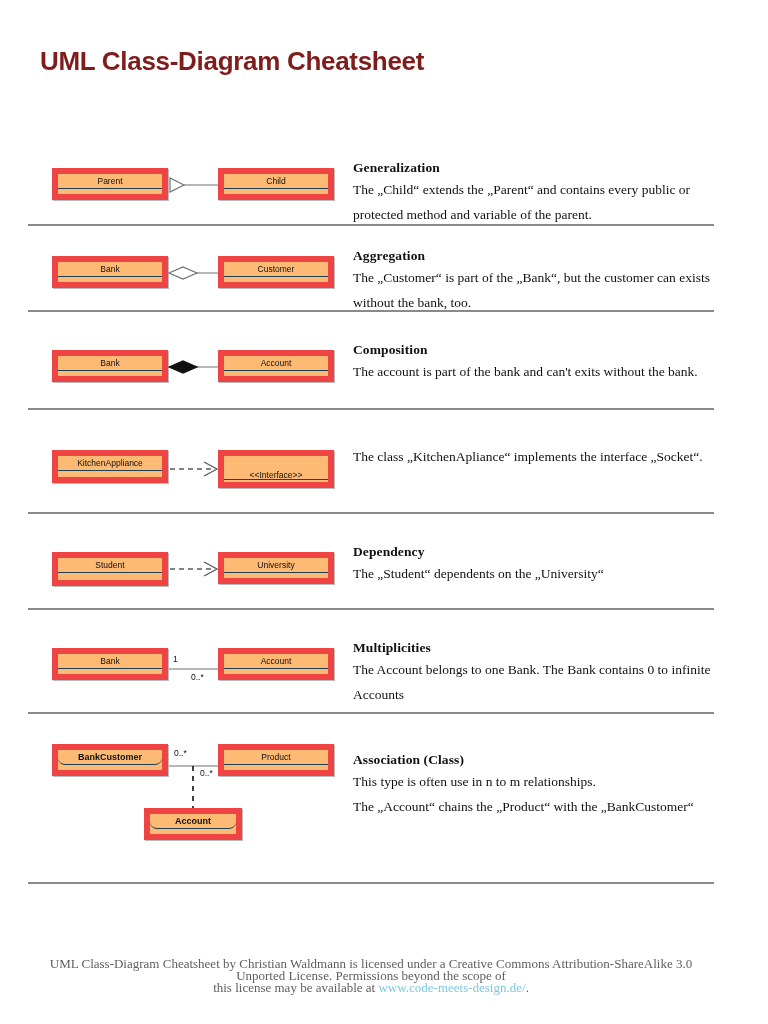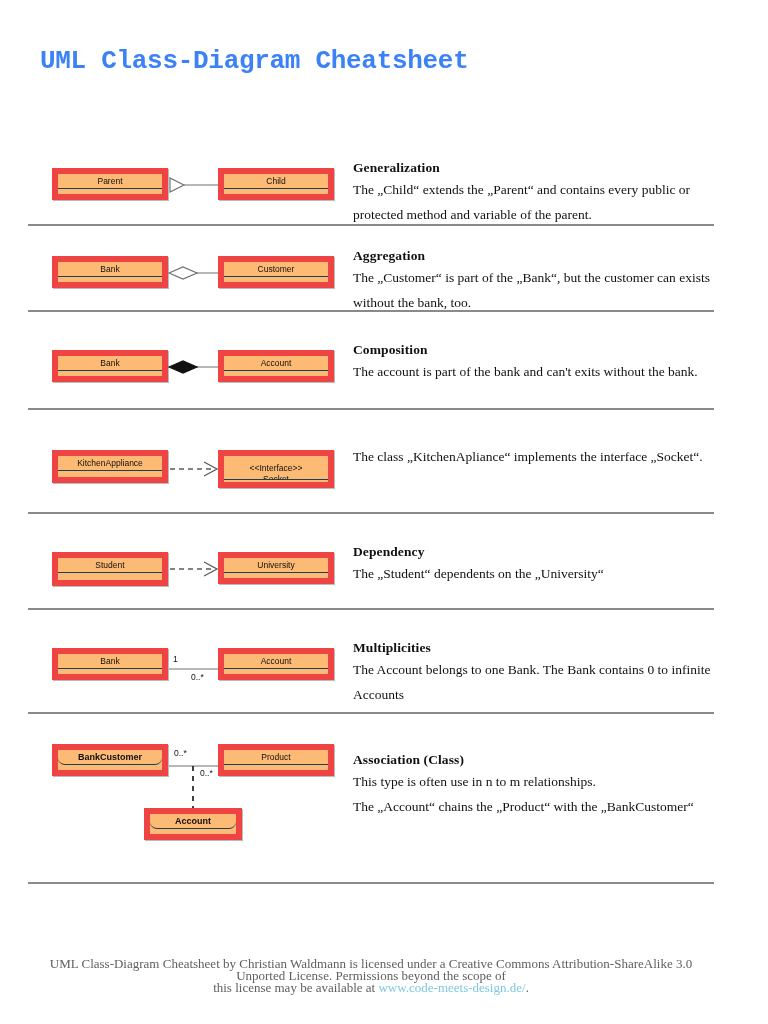--- a/index.html
+++ b/index.html
@@ -19,25 +19,25 @@
   .page {
     position: absolute;
     inset: 0;
     background: #ffffff;
   }
 
   .page-title {
     position: absolute;
     left: 40px;
     top: 46px;
-    font-family: Liberation Mono, monospace;
+    font-family: Liberation Sans, sans-serif;
     font-weight: bold;
     font-size: 26px;
     letter-spacing: -0.3px;
-    color: #3b82f6;
+    color: #7f1d1d;
   }
 
   
   .row {
     position: absolute;
     left: 28px;
     width: 686px;
   }
   .row-sep {
     position: absolute;
@@ -92,21 +92,21 @@
     font-size: 8.5px;
     color: #101010;
     line-height: 10px;
     padding-top: 2px;
     height: 15px;
     overflow: hidden;
   }
   .uml-head.two-line {
     height: 24px;
     line-height: 11px;
-    padding-top: 7px;
+    padding-top: 14px;
   }
   .uml-head.bold { font-weight: bold; font-size: 9px; border-radius: 7px; }
   .uml-body { height: 100%; }
 
   .mult-label {
     position: absolute;
     font-family: "Liberation Sans", sans-serif;
     font-size: 8.5px;
     color: #101010;
     white-space: nowrap;

